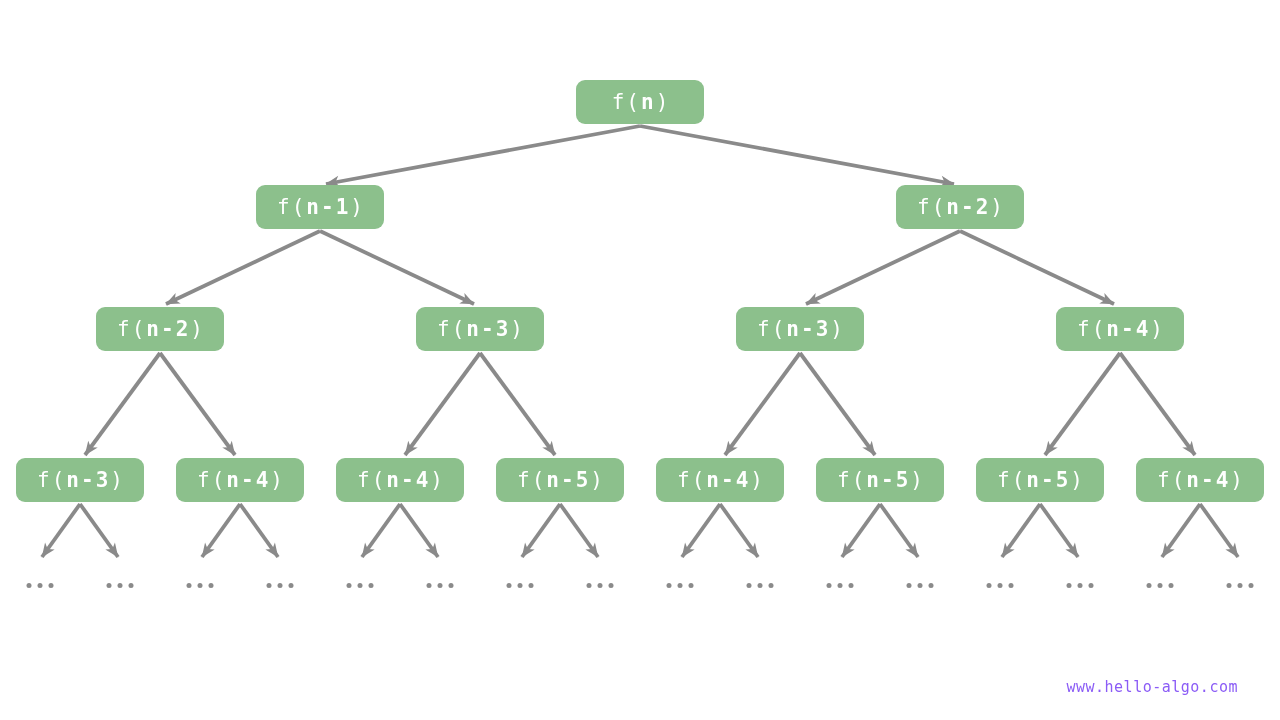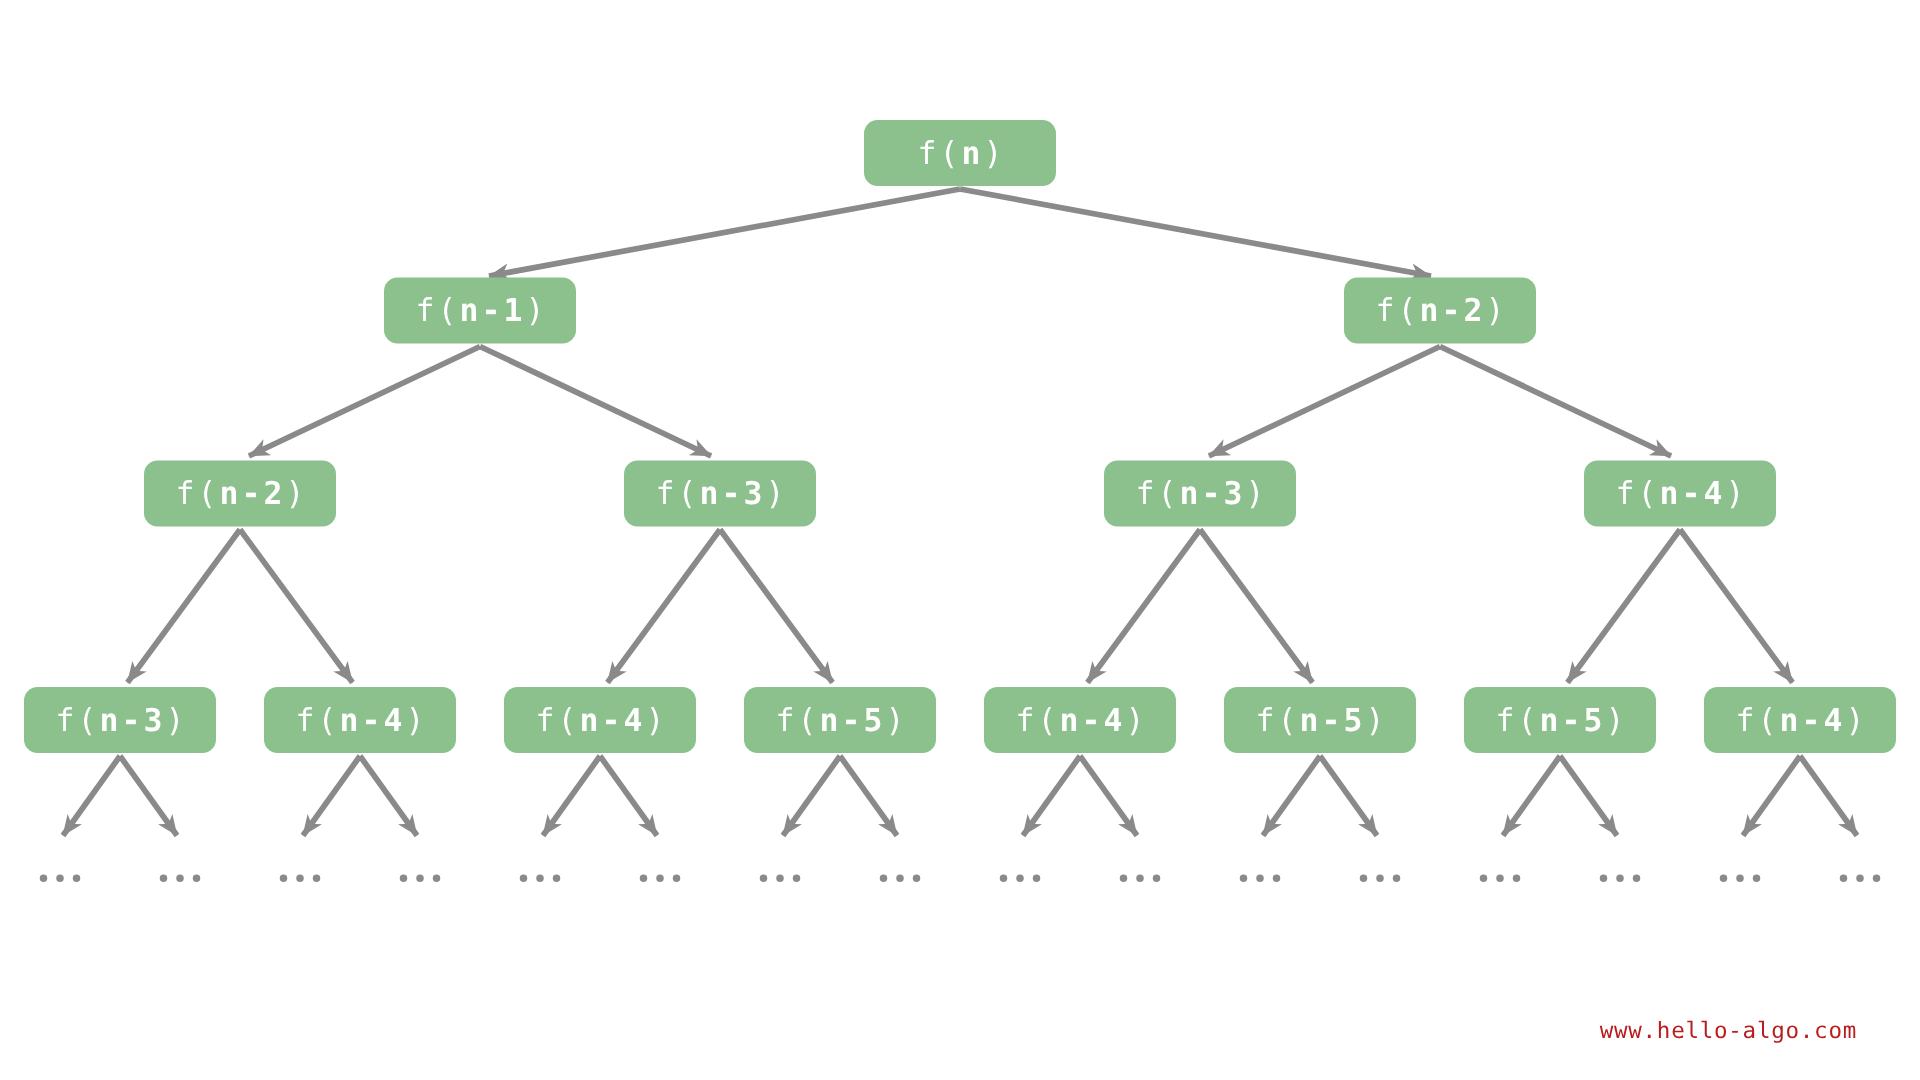--- a/index.html
+++ b/index.html
@@ -243,15 +243,15 @@
         <span class="dot" style="background: rgb(138, 138, 138);"></span>
         <span class="dot" style="background: rgb(138, 138, 138);"></span>
       </div>
       <div class="ellipsis" title="..." style="left: 1240px; top: 582.5px;">
         <span class="dot" style="background: rgb(138, 138, 138);"></span>
         <span class="dot" style="background: rgb(138, 138, 138);"></span>
         <span class="dot" style="background: rgb(138, 138, 138);"></span>
       </div>
     </div>
 
-  <div class="watermark" style="color: #b91c1c;">www.hello-algo.com</div>
+  <div class="watermark" style="color: #8b5cf6;">www.hello-algo.com</div>
 
 </div>
 
 </body></html>

